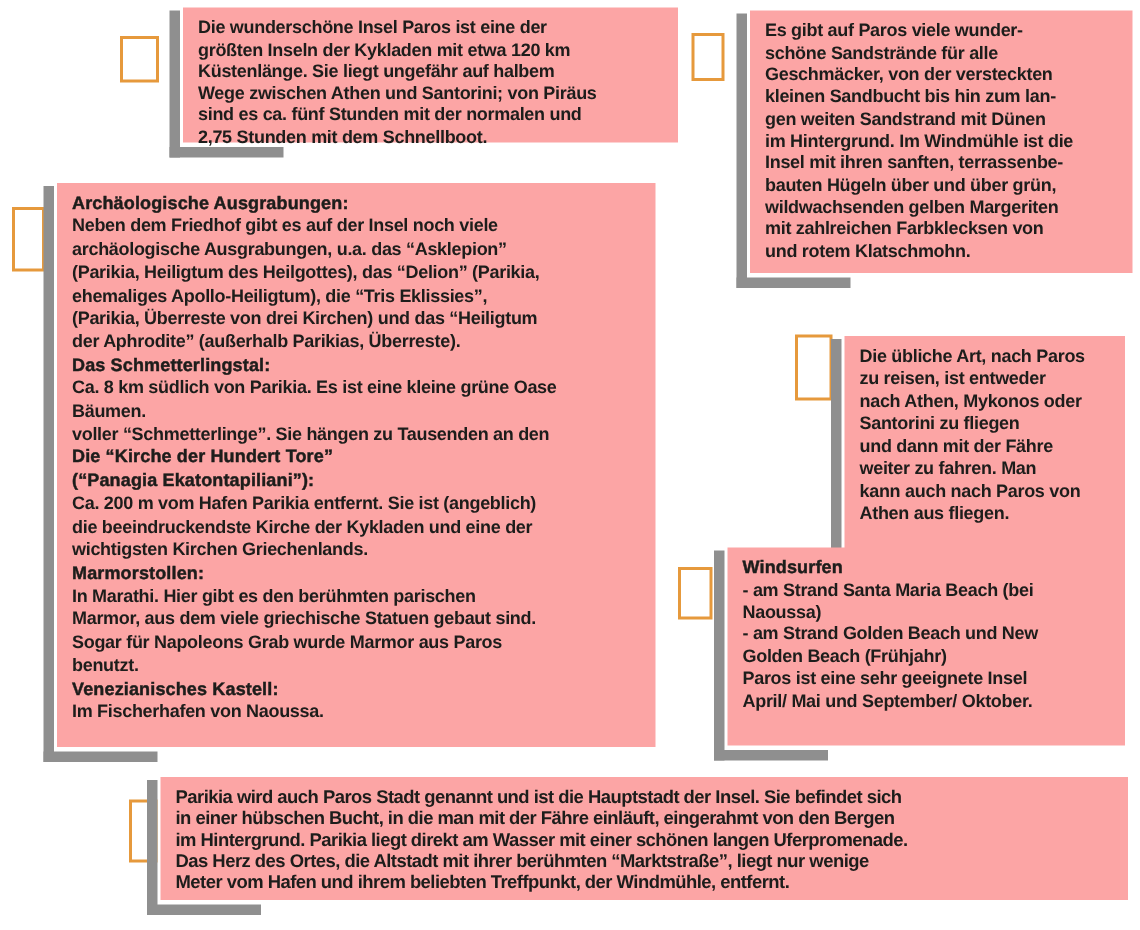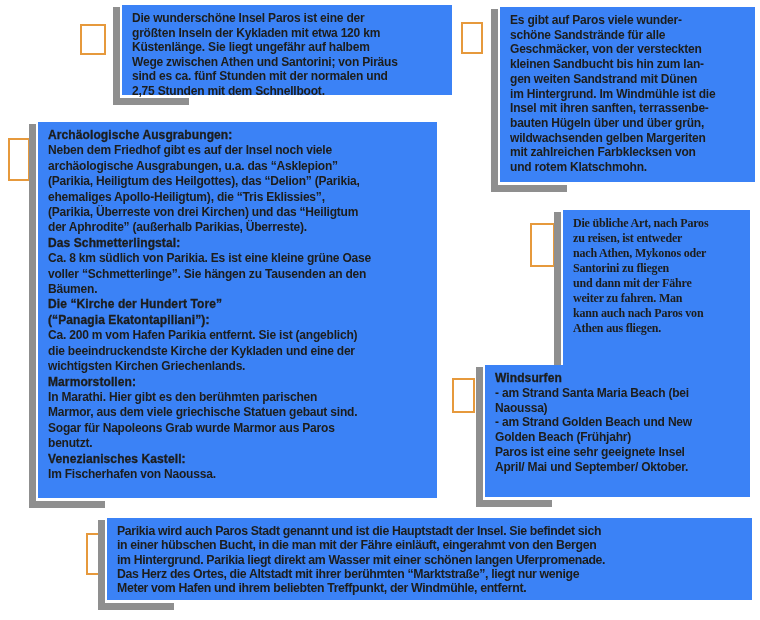--- a/index.html
+++ b/index.html
@@ -5,21 +5,21 @@
   html,body{margin:0;padding:0;background:#ffffff;}
   #page{
     position:relative;
     width:760px;height:620px;
     background:#ffffff;
     font-family:"Liberation Sans","DejaVu Sans",sans-serif;
     overflow:hidden;
   }
   .note{
     position:absolute;
-    background:#3b82f6;
+    background:#fca5a5;
     color:#1D1D1B;
     font-weight:bold;
     font-size:12px;
     letter-spacing:-0.2px;
     padding:6px 8px 5px 10px;
     box-sizing:border-box;
   }
   
   .note::before{
     content:"";position:absolute;
@@ -30,21 +30,21 @@
     content:"";position:absolute;
     left:-9px;bottom:-10px;width:76px;height:7px;
     background:#8F8F8F;
   }
   .line{white-space:nowrap;}
   .line.h{-webkit-text-stroke:0.3px #1D1D1B;letter-spacing:0.1px;}
   
   #note-intro      {left:122px;top:5px;  width:330px;height:90px; line-height:14.6px;}
   #note-beaches    {left:500px;top:7px;  width:255px;height:175px;line-height:14.7px;}
   #note-archaeology{left:38px; top:122px;width:399px;height:376px;line-height:15.4px;}
-  #note-travel     {left:563px;top:210px;width:187px;height:159px;line-height:15.0px;font-family:Liberation Serif, serif;}
+  #note-travel     {left:563px;top:224px;width:187px;height:159px;line-height:15.0px;}
   #note-windsurf   {left:485px;top:365px;width:265px;height:132px;line-height:14.8px;}
   #note-parikia    {left:107px;top:518px;width:645px;height:82px; line-height:14.3px;font-size:12.3px;letter-spacing:-0.35px;}
   
   .ph{
     position:absolute;
     background:#ffffff;
     border:2px solid #E6993C;
     box-sizing:border-box;
   }
   #ph-intro      {left:80px; top:24px; width:26px;height:31px;}
@@ -88,22 +88,22 @@
   <div class="note" id="note-archaeology">
       <div class="line h">Archäologische Ausgrabungen:</div>
       <div class="line">Neben dem Friedhof gibt es auf der Insel noch viele</div>
       <div class="line">archäologische Ausgrabungen, u.a. das “Asklepion”</div>
       <div class="line">(Parikia, Heiligtum des Heilgottes), das “Delion” (Parikia,</div>
       <div class="line">ehemaliges Apollo-Heiligtum), die “Tris Eklissies”,</div>
       <div class="line">(Parikia, Überreste von drei Kirchen) und das “Heiligtum</div>
       <div class="line">der Aphrodite” (außerhalb Parikias, Überreste).</div>
       <div class="line h">Das Schmetterlingstal:</div>
       <div class="line">Ca. 8 km südlich von Parikia. Es ist eine kleine grüne Oase</div>
+      <div class="line">Bäumen.</div>
       <div class="line">voller “Schmetterlinge”. Sie hängen zu Tausenden an den</div>
-      <div class="line">Bäumen.</div>
       <div class="line h">Die “Kirche der Hundert Tore”</div>
       <div class="line h">(“Panagia Ekatontapiliani”):</div>
       <div class="line">Ca. 200 m vom Hafen Parikia entfernt. Sie ist (angeblich)</div>
       <div class="line">die beeindruckendste Kirche der Kykladen und eine der</div>
       <div class="line">wichtigsten Kirchen Griechenlands.</div>
       <div class="line h">Marmorstollen:</div>
       <div class="line">In Marathi. Hier gibt es den berühmten parischen</div>
       <div class="line">Marmor, aus dem viele griechische Statuen gebaut sind.</div>
       <div class="line">Sogar für Napoleons Grab wurde Marmor aus Paros</div>
       <div class="line">benutzt.</div>

